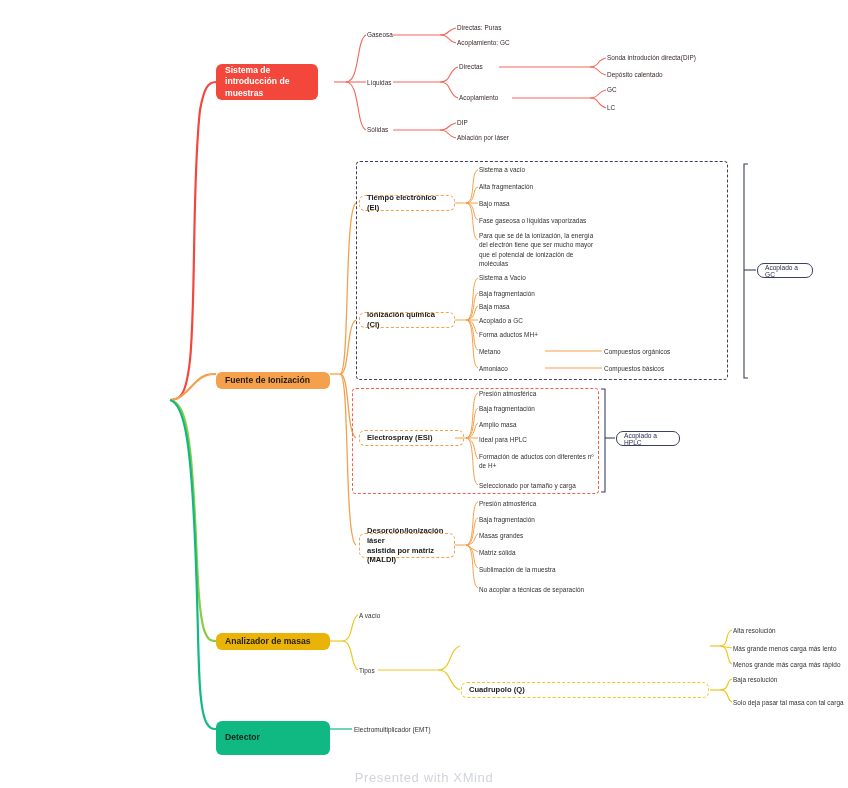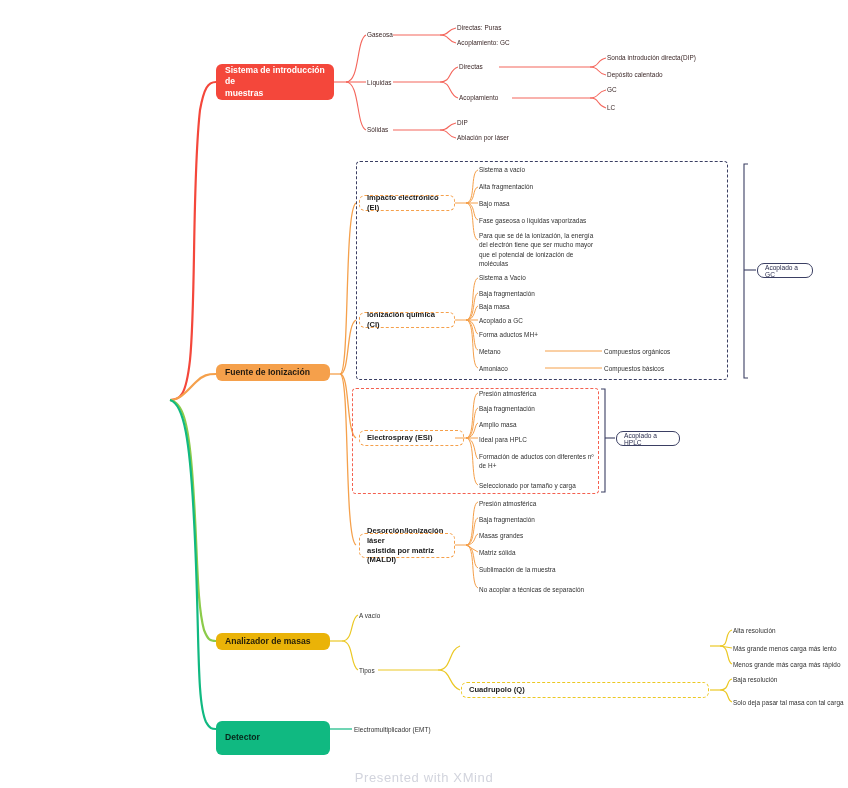--- a/index.html
+++ b/index.html
@@ -229,21 +229,21 @@
     <g fill="none" stroke="#3b3f63" stroke-width="1.1">
       <path d="M601 389 L 605 389 L 605 492 L 601 492"></path>
       <path d="M605 438 L 615 438"></path>
     </g>
   </svg>
 
   <div class="region navy" style="left:356px; top:161px; width:372px; height:219px;"></div>
   <div class="region salmon" style="left:352px; top:388px; width:247px; height:106px;"></div>
 
 
-  <div class="node pill red" style="left:216px; top:64px; width:118px; height:36px;">
+  <div class="node pill red" style="left:216px; top:64px; width:102px; height:36px;">
     <span>Sistema de introducción de
 muestras</span>
   </div>
 
   <div class="node leaf red" style="left:367px; top:30px;">
     <span>Gaseosa</span>
   </div>
   <div class="node leaf red" style="left:367px; top:78px;">
     <span>Líquidas</span>
   </div>
@@ -278,26 +278,26 @@
   <div class="node leaf red" style="left:607px; top:70px;">
     <span>Depósito calentado</span>
   </div>
   <div class="node leaf red" style="left:607px; top:85px;">
     <span>GC</span>
   </div>
   <div class="node leaf red" style="left:607px; top:103px;">
     <span>LC</span>
   </div>
 
-  <div class="node pill orange" style="left:216px; top:364px; width:114px; height:17px;">
+  <div class="node pill orange" style="left:216px; top:372px; width:114px; height:17px;">
     <span>Fuente de Ionización</span>
   </div>
 
   <div class="node dashbox" style="left:359px; top:195px; width:96px; height:16px;">
-    <span>Impacto electrónico (EI)</span>
+    <span>Tiempo electrónico (EI)</span>
   </div>
   <div class="node leaf" style="left:479px; top:165px;">
     <span>Sistema a vacío</span>
   </div>
   <div class="node leaf" style="left:479px; top:182px;">
     <span>Alta fragmentación</span>
   </div>
   <div class="node leaf" style="left:479px; top:199px;">
     <span>Bajo masa</span>
   </div>

